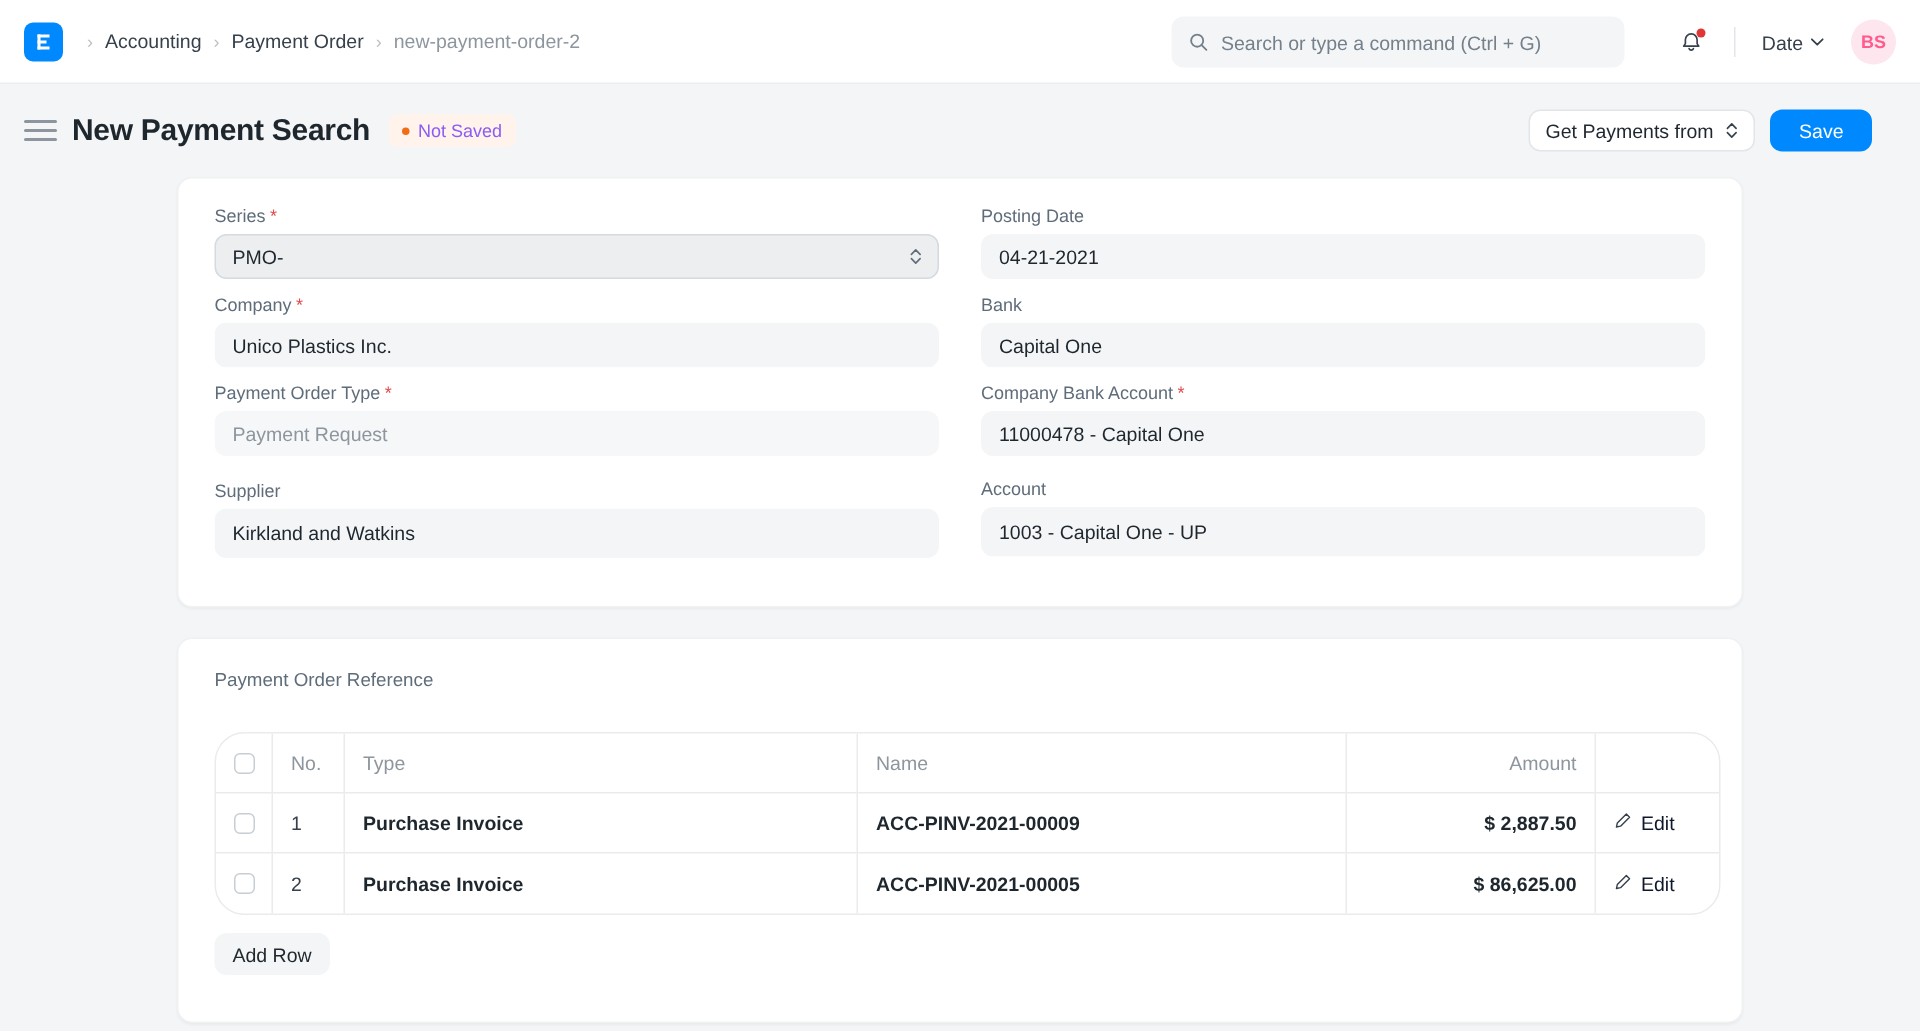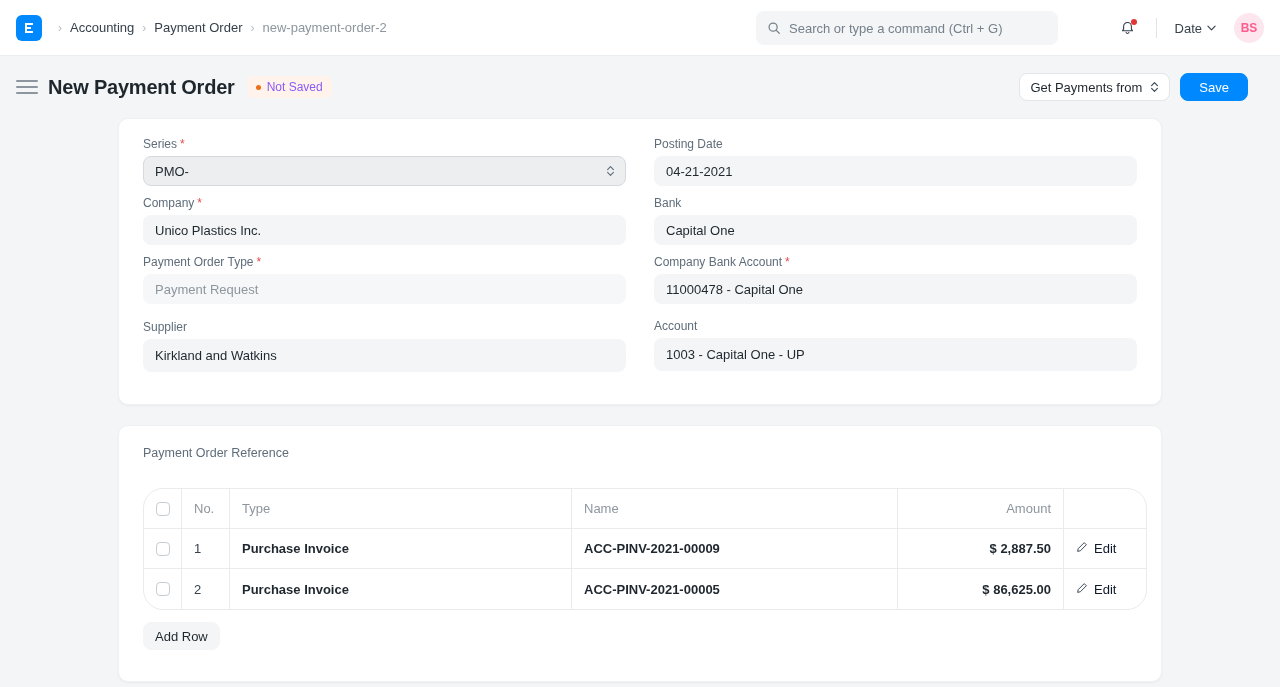--- a/index.html
+++ b/index.html
@@ -31,21 +31,21 @@
 
   .crumbs { display: flex; align-items: center; font-size: 13px; }
   .crumb-sep {
     color: #b8bfc5; font-size: 12px;
     margin: 0 8px; user-select: none;
   }
   .crumb { color: #36414c; text-decoration: none; white-space: nowrap; }
   .crumb.muted { color: #8d969e; }
 
   .search-wrap {
-    position: absolute; left: 756px; top: 11px;
+    position: absolute; left: 781px; top: 11px;
     width: 302px; height: 34px;
   }
   .search-box {
     width: 100%; height: 100%;
     background: #f4f5f6; border: 1px solid #f4f5f6;
     border-radius: 8px;
     display: flex; align-items: center;
     padding: 0 10px;
   }
   .search-box svg { flex: none; margin-right: 8px; }
@@ -242,21 +242,21 @@
     <div class="avatar">BS</div>
   </div>
 </div>
 
 <div class="page-head">
   <div class="ham">
       <i></i>
       <i></i>
       <i></i>
     </div>
-  <h1 class="page-title">New Payment Order</h1>
+  <h1 class="page-title">New Payment Search</h1>
   <span class="badge-notsaved">
     <span class="dot"></span>
     <span>Not Saved</span>
   </span>
 
   <div class="head-actions">
     <button class="btn-secondary">
       <span>Get Payments from</span>
       <svg width="9" height="12" viewBox="0 0 9 12">
         <path d="M1.6 4.6L4.5 1.6l2.9 3M1.6 7.4l2.9 3 2.9-3" fill="none" stroke="#36414c" stroke-width="1.1" stroke-linecap="round" stroke-linejoin="round"></path>

